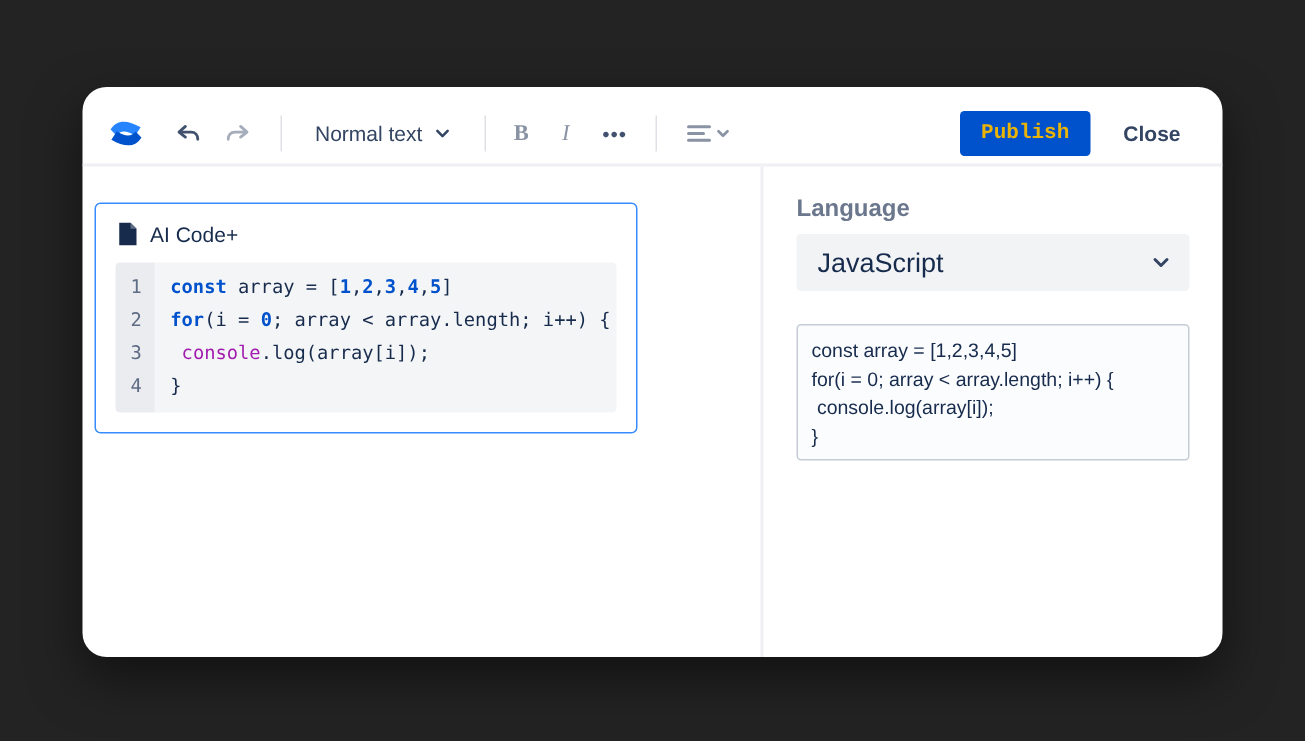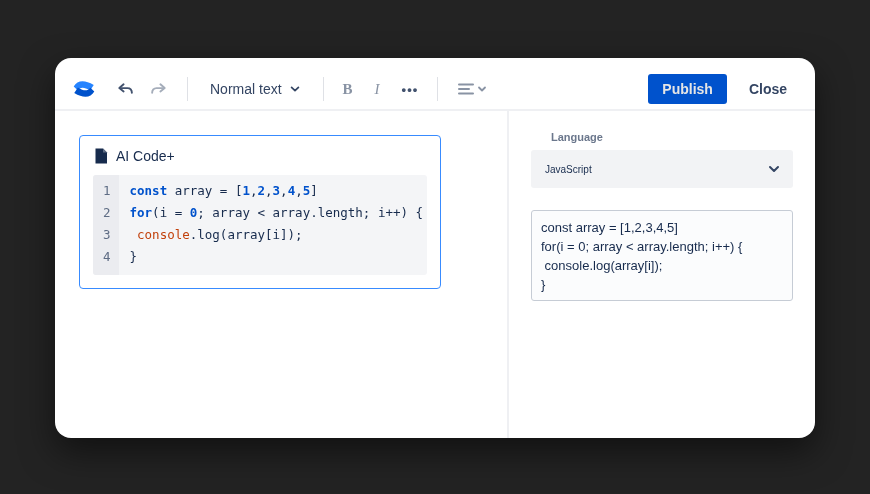--- a/index.html
+++ b/index.html
@@ -26,63 +26,63 @@
     background:none; border:none; cursor:pointer; display:flex; align-items:center;
     padding:5px 7px; border-radius:3px; color:#42526E;
   }
   .tb-divider { width:1px; height:24px; background:#DFE1E6; margin:0 12px; }
   .textstyle { font-size:14px; font-weight:500; color:#344563; display:flex; align-items:center; gap:7px; padding:6px 10px; }
   .bold-glyph { font-weight:700; font-size:15px; color:#8993A4; font-family:"Liberation Serif", serif; }
   .italic-glyph { font-style:italic; font-size:15px; color:#8993A4; font-family:"Liberation Serif", serif; }
   .more-glyph { font-size:13px; letter-spacing:1px; color:#42526E; font-weight:700; }
   .spacer { flex:1; }
   .publish-btn {
-    background:#0052CC; color:#e5e5e5; font-size:14px; font-weight:600;
+    background:#0052CC; color:#eab308; font-size:14px; font-weight:600;
     border:none; border-radius:3px; padding:7px 14px; cursor:pointer;
-    font-family:Liberation Sans, sans-serif;
+    font-family:Liberation Mono, monospace;
   }
   .close-btn {
     background:none; border:none; color:#344563; font-size:14px; font-weight:700;
     margin-left:16px; cursor:pointer; padding:7px 6px;
     font-family:"Liberation Sans", sans-serif;
   }
   
   .content { flex:1; display:flex; min-height:0; }
   .editor-pane { flex:1; position:relative; }
   .macro-panel {
-    position:absolute; left:24px; top:24px; width:362px;
+    position:absolute; left:8px; top:24px; width:362px;
     background:#fff; border:1.5px solid #388BFF; border-radius:4px;
     padding:12px 13px 13px;
     cursor:pointer;
   }
   .macro-header { display:flex; align-items:center; gap:8px; margin:0 1px 11px 1px; }
   .macro-title { font-size:14px; font-weight:500; color:#172B4D; }
   .code-block {
     display:flex; background:#F4F5F7; border-radius:3px; overflow:hidden;
     font-family:"DejaVu Sans Mono", monospace; font-size:12.5px; line-height:22px;
   }
   .gutter {
     background:#EBECF0; color:#5E6C84; text-align:right;
     padding:5px 8px 7px 10px; user-select:none; flex:0 0 auto;
   }
   .code-lines { padding:5px 10px 7px 11px; white-space:pre; color:#172B4D; flex:1; }
   .tok-k { color:#0052CC; font-weight:700; }
   .tok-n { color:#0052CC; font-weight:700; }
-  .tok-b { color:#c2410c; }
+  .tok-b { color:#a21caf; }
   .tok-p { color:#172B4D;text-align:right; }
   
   .sidebar {
     flex:0 0 308px; border-left:2px solid #EFF0F3; padding:20px 22px;
   }
-  .field-label { font-size:11px; font-weight:700; color:#6B778C; margin-bottom:7px;margin-left:20px; }
+  .field-label { font-size:16px; font-weight:700; color:#6B778C; margin-bottom:7px; }
   .select-control {
     height:38px; background:#F2F3F5; border-radius:3px; display:flex; align-items:center;
     padding:0 12px 0 14px; cursor:pointer; margin-bottom:22px;
   }
-  .select-value { font-size:10px; color:#172B4D; flex:1; }
+  .select-value { font-size:18px; color:#172B4D; flex:1; }
   .code-textarea {
     width:100%; height:91px; background:#FBFCFD; border:1.5px solid #C6CCD5; border-radius:3px;
     font-family:"Liberation Sans", sans-serif; font-size:13px; line-height:19px;
     color:#172B4D; padding:7px 9px; resize:none; white-space:pre; overflow:hidden;
   }
   svg { display:block; }
 </style>
 </head>
 <body>
 

